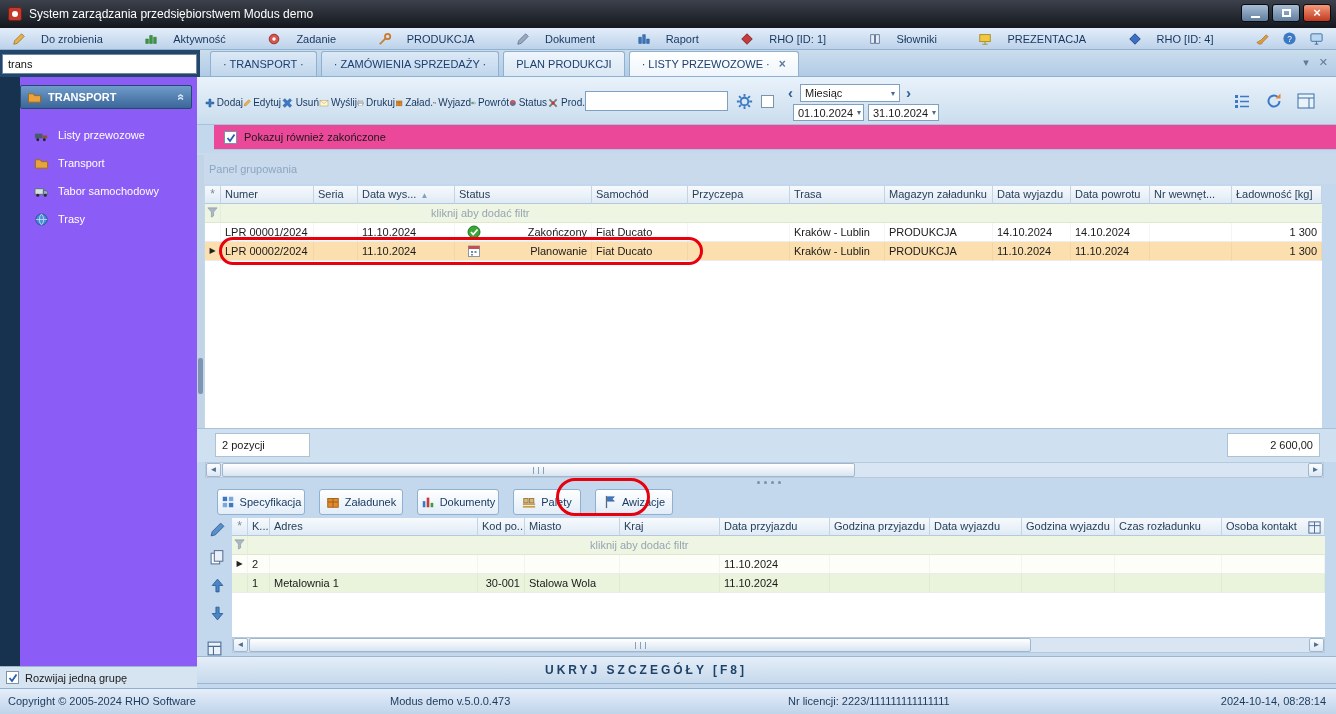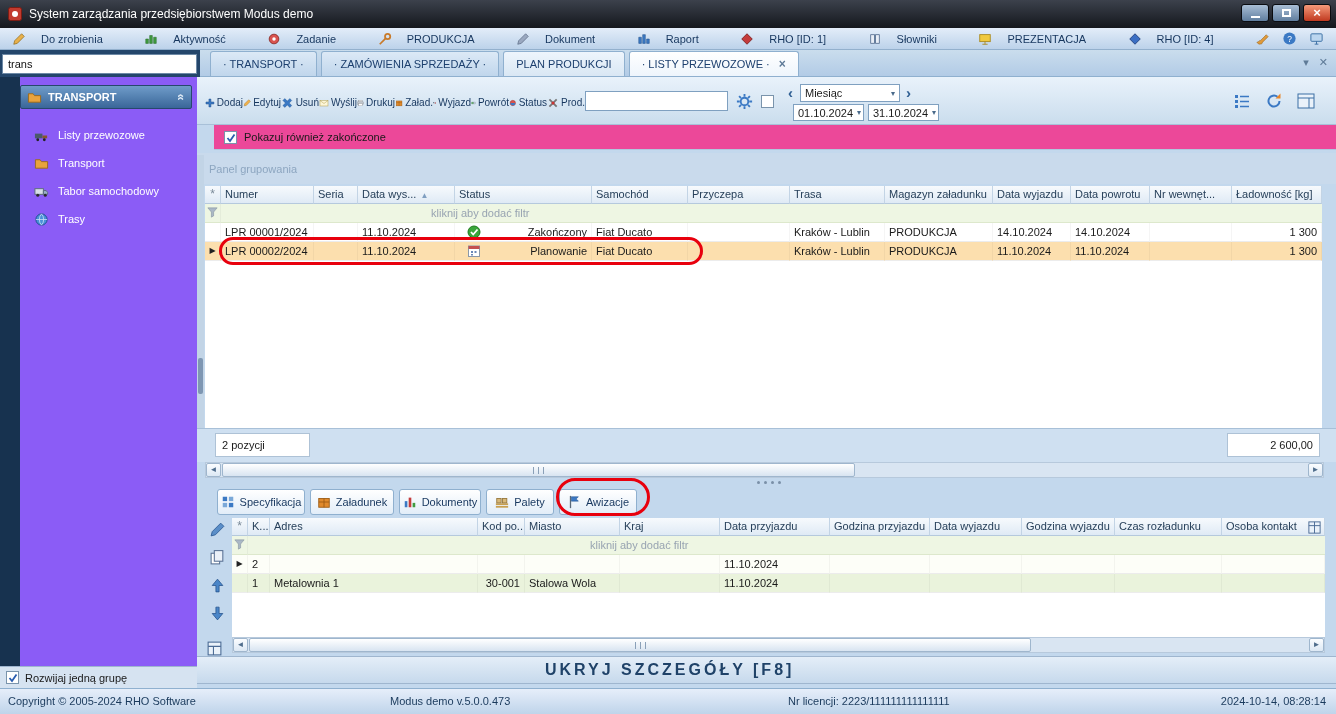--- a/index.html
+++ b/index.html
@@ -94,34 +94,34 @@
 
   .hscroll{position:absolute;height:16px;background:#d9e5f2;border:1px solid #b7c9dc}
   .hs-main{left:8px;top:385px;width:1119px}
   .hs-det{left:35px;top:560px;width:1093px}
   .sarr{position:absolute;top:0;width:15px;height:14px;background:linear-gradient(#fbfdff,#dce8f4);border:1px solid #9fb6cd;color:#4f6d8c;font-size:8px;line-height:12px;text-align:center;border-radius:2px;cursor:pointer}
   .sthumb{position:absolute;top:0;height:14px;background:linear-gradient(#ffffff,#d8e4f1);border:1px solid #9fb6cd;border-radius:2px;cursor:pointer}
   .grip{display:block;margin:3px auto 0;width:11px;height:7px;border-left:1px solid #8aa0b8;border-right:1px solid #8aa0b8;background:linear-gradient(90deg,transparent 4px,#8aa0b8 4px,#8aa0b8 5px,transparent 5px)}
   .splitter-dots{position:absolute;left:560px;top:404px;width:3px;height:3px;background:#7a90a8;border-radius:50%;box-shadow:7px 0 #7a90a8,14px 0 #7a90a8,21px 0 #7a90a8}
 
   .dtabs{position:absolute;left:0;top:409px;width:1139px;height:32px}
-  .dtab-row{position:absolute;left:20px;top:3px;display:flex;gap:5px}
+  .dtab-row{position:absolute;left:20px;top:3px;display:flex;gap:14px}
   .dtab{height:26px;display:flex;align-items:center;justify-content:center;gap:5px;background:linear-gradient(#ffffff,#e2edf8);border:1px solid #8fb0cf;border-radius:3px;color:#16365e;cursor:pointer;white-space:nowrap}
   .dti{width:14px;height:14px;flex:none}
 
   .rail{position:absolute;left:8px;top:444px;width:24px;display:flex;flex-direction:column;align-items:center;gap:11px}
   .rail svg{width:17px;height:17px;cursor:pointer}
   .rail-bottom{position:absolute;left:9px;top:563px;width:17px;height:17px;cursor:pointer}
 
   .detwrap{position:absolute;left:35px;top:441px;width:1093px;height:119px;background:#fff;overflow:hidden}
   .det-r1{background:#fdfef8}
   .det-r2{background:#eaf3dc}
   .colchooser{position:absolute;left:1110px;top:443px;width:15px;height:15px;cursor:pointer}
 
-  .hidebar{position:absolute;left:0;top:579px;width:1139px;height:28px;background:linear-gradient(#e4eef8,#c6d9ec);border-top:1px solid #9fb6cf;border-bottom:1px solid #9fb6cf;line-height:26px;padding-left:348px;letter-spacing:3px;color:#1f4268;font-weight:bold;font-size:16px;cursor:pointer}
+  .hidebar{position:absolute;left:0;top:579px;width:1139px;height:28px;background:linear-gradient(#e4eef8,#c6d9ec);border-top:1px solid #9fb6cf;border-bottom:1px solid #9fb6cf;line-height:26px;padding-left:348px;letter-spacing:3px;color:#1f4268;font-weight:bold;font-size:12px;cursor:pointer}
 
   
   .statusbar{position:absolute;left:0;top:688px;width:1336px;height:26px;background:linear-gradient(#e6eefa,#bfd4ea);border-top:1px solid #8fb0cf;color:#1a3a5c}
   .statusbar span{position:absolute;top:0;line-height:25px;white-space:nowrap}
 
   
   .w0{width:16px}.w1{width:93px}.w2{width:44px}.w3{width:97px}.w4{width:137px}.w5{width:96px}.w6{width:102px}
   .w7{width:95px}.w8{width:108px}.w9{width:78px}.w10{width:79px}.w11{width:82px}.w12{width:90px}
   
   .d0{width:16px}.d1{width:22px}.d2{width:208px}.d3{width:47px}.d4{width:95px}.d5{width:100px}.d6{width:110px}

